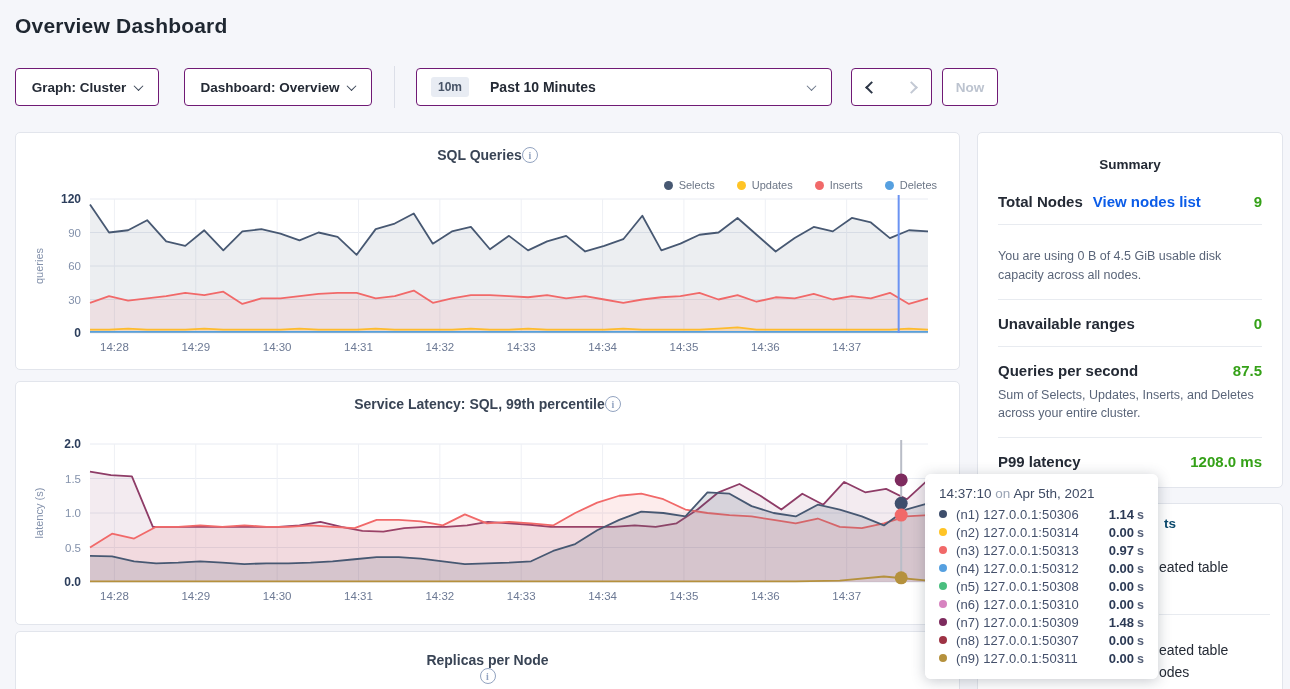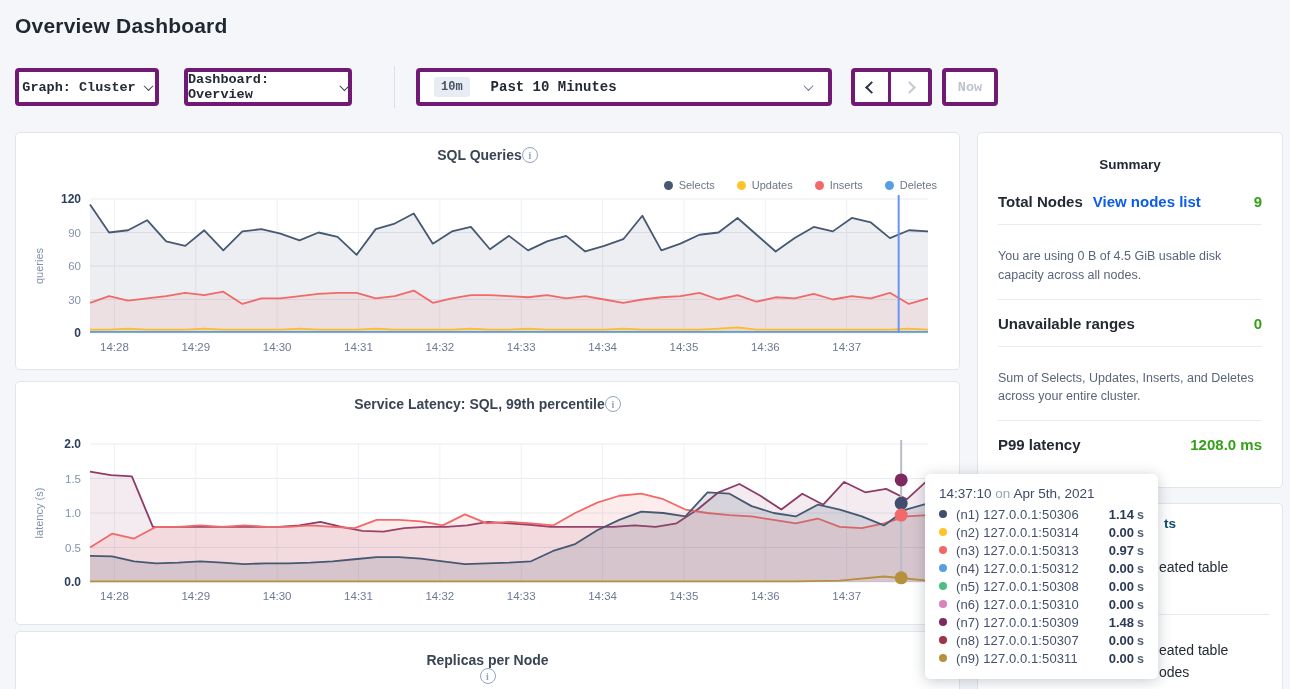--- a/index.html
+++ b/index.html
@@ -2,25 +2,25 @@
 <html><head>
 <meta charset="utf-8">
 <style>
   * { margin:0; padding:0; box-sizing:border-box; }
   html,body { width:1290px; height:689px; overflow:hidden; }
   body { background:#f5f6fa; font-family:"Liberation Sans", sans-serif; color:#242a35; position:relative; }
 
   .page-title { position:absolute; left:15px; top:14px; font-size:21px; font-weight:600; color:#1f2731; letter-spacing:.2px; }
 
   
-  .btn { position:absolute; top:68px; height:38px; background:#fff; border:4px solid #701a75; border-radius:4px;
-         display:flex; align-items:center; justify-content:center; gap:9px; font-size:13.5px; font-weight:700; color:#242a35; cursor:pointer;font-family:Liberation Mono, monospace; }
+  .btn { position:absolute; top:68px; height:38px; background:#fff; border:1px solid #701a75; border-radius:4px;
+         display:flex; align-items:center; justify-content:center; gap:9px; font-size:13.5px; font-weight:700; color:#242a35; cursor:pointer; }
   .chev { width:7px; height:7px; border-right:1.8px solid #394455; border-bottom:1.8px solid #394455; transform:rotate(45deg) translate(-1px,-1px); }
   #dd-graph { left:15px; width:144px; }
-  #dd-dashboard { left:184px; width:168px; }
+  #dd-dashboard { left:184px; width:188px; }
   .toolbar-divider { position:absolute; left:394px; top:66px; width:1px; height:42px; background:#dcdfe8; }
   #time-picker { left:416px; width:416px; justify-content:flex-start; padding:8px 14px; }
   #time-picker .badge { background:#e8ecf3; color:#475366; font-size:12px; font-weight:700; padding:3px 7px; border-radius:3px; margin-right:12px; }
   #time-picker .tp-label { font-size:14px; font-weight:700; }
   #time-picker .chev { position:absolute; right:16px; border-color:#6a7588; }
   #btn-prev { left:851px; width:41px; border-radius:4px 0 0 4px; }
   #btn-next { left:891px; width:41px; border-radius:0 4px 4px 0; border-left:none; }
   .arrow { width:9px; height:9px; border-right:2.4px solid #2c3646; border-bottom:2.4px solid #2c3646; }
   .arrow.left { transform:rotate(135deg); }
   .arrow.right { transform:rotate(-45deg); border-color:#c3c9d4; }
@@ -249,20 +249,24 @@
       <div class="sum-row">
         <div class="sum-desc">You are using 0 B of 4.5 GiB usable disk capacity across all nodes.</div>
       </div>
       <div class="sum-row">
         <div class="sum-head">
           <span class="sum-label">Unavailable ranges</span>
           <span class="sum-value">0</span>
         </div>
       </div>
       <div class="sum-row">
+        <div class="sum-head">
+          <span class="sum-label">Queries per second</span>
+          <span class="sum-value">87.5</span>
+        </div>
         <div class="sum-desc">Sum of Selects, Updates, Inserts, and Deletes across your entire cluster.</div>
       </div>
       <div class="sum-row">
         <div class="sum-head">
           <span class="sum-label">P99 latency</span>
           <span class="sum-value">1208.0 ms</span>
         </div>
       </div>
     </div>
 </div>

